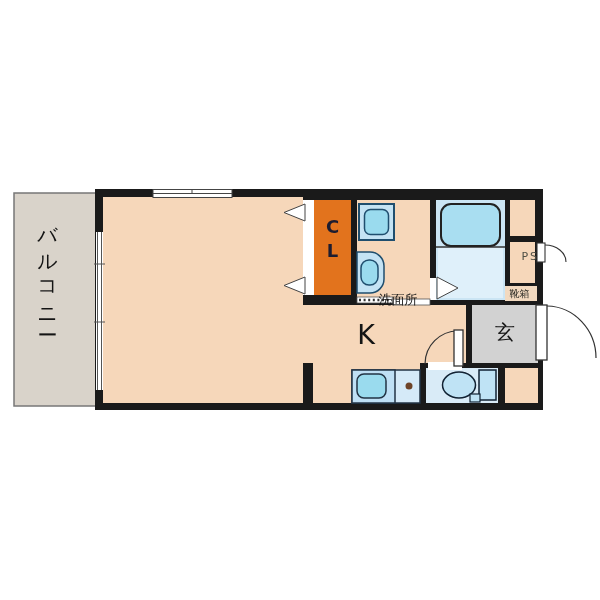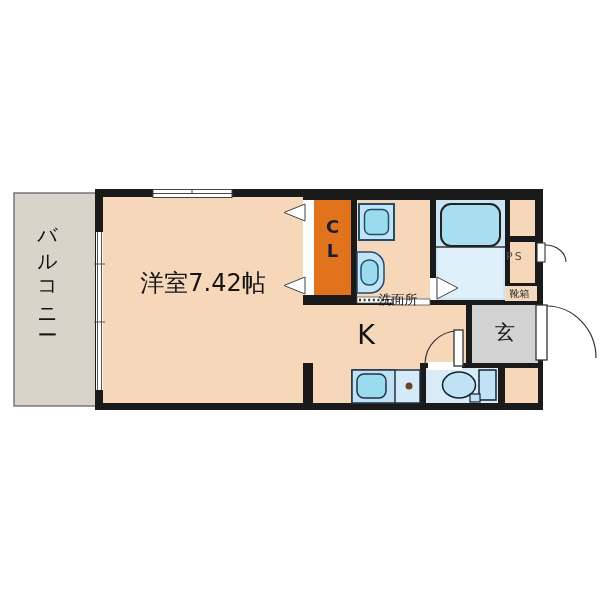--- a/index.html
+++ b/index.html
@@ -8,21 +8,21 @@
   #plan-svg{position:absolute;left:0;top:0;}
   .lbl{position:absolute;color:#141414;white-space:nowrap;}
   .lbl-balcony{left:34px;top:213px;writing-mode:vertical-rl;font-size:20px;
                letter-spacing:5px;line-height:27px;}
   .lbl-main{left:103px;top:267px;width:200px;text-align:center;font-size:24px;}
   .lbl-cl{left:322px;top:216px;writing-mode:vertical-rl;text-orientation:upright;
           font-size:18px;letter-spacing:3px;line-height:21px;color:#1c1c30;font-weight:bold;}
   .lbl-washroom{left:362px;top:247px;width:72px;text-align:center;font-size:13px;margin-top:44px;}
   .lbl-k{left:341px;top:319px;width:50px;text-align:center;font-size:27px;}
   .lbl-genkan{left:485px;top:319px;width:40px;text-align:center;font-size:20px;}
-  .lbl-ps{left:506px;top:250px;width:33px;text-align:left;font-size:11px;
+  .lbl-ps{left:506px;top:250px;width:33px;text-align:right;font-size:11px;
           letter-spacing:2px;color:#4f4f45;}
   .lbl-shoebox{left:505px;top:287px;width:29px;text-align:center;font-size:10px;color:#262620;}
 </style>
 </head>
 <body>
 
 <div id="canvas">
 
   <svg id="plan-svg" width="600" height="600" viewBox="0 0 600 600">
 
@@ -88,20 +88,19 @@
     <rect x="454" y="330" width="9" height="36" fill="#ffffff" stroke="#333" stroke-width="1.3"></rect>
 
     <path d="M547,306 A50,52 0 0 1 596,358" fill="none" stroke="#333" stroke-width="1.2"></path>
     <rect x="536" y="305" width="11" height="55" fill="#ffffff" stroke="#333" stroke-width="1.3"></rect>
 
     <path d="M545,245 A21,17 0 0 1 566,262" fill="none" stroke="#333" stroke-width="1.1"></path>
     <rect x="537" y="243" width="8" height="19" fill="#ffffff" stroke="#333" stroke-width="1.1"></rect>
   </svg>
 
   <div class="lbl lbl-balcony">バルコニー</div>
-  <div class="lbl lbl-main">洋室7.42帖</div>
   <div class="lbl lbl-cl">CL</div>
   <div class="lbl lbl-washroom">洗面所</div>
   <div class="lbl lbl-k">K</div>
   <div class="lbl lbl-genkan">玄</div>
   <div class="lbl lbl-ps">PS</div>
   <div class="lbl lbl-shoebox">靴箱</div>
 </div>
 
 </body></html>

